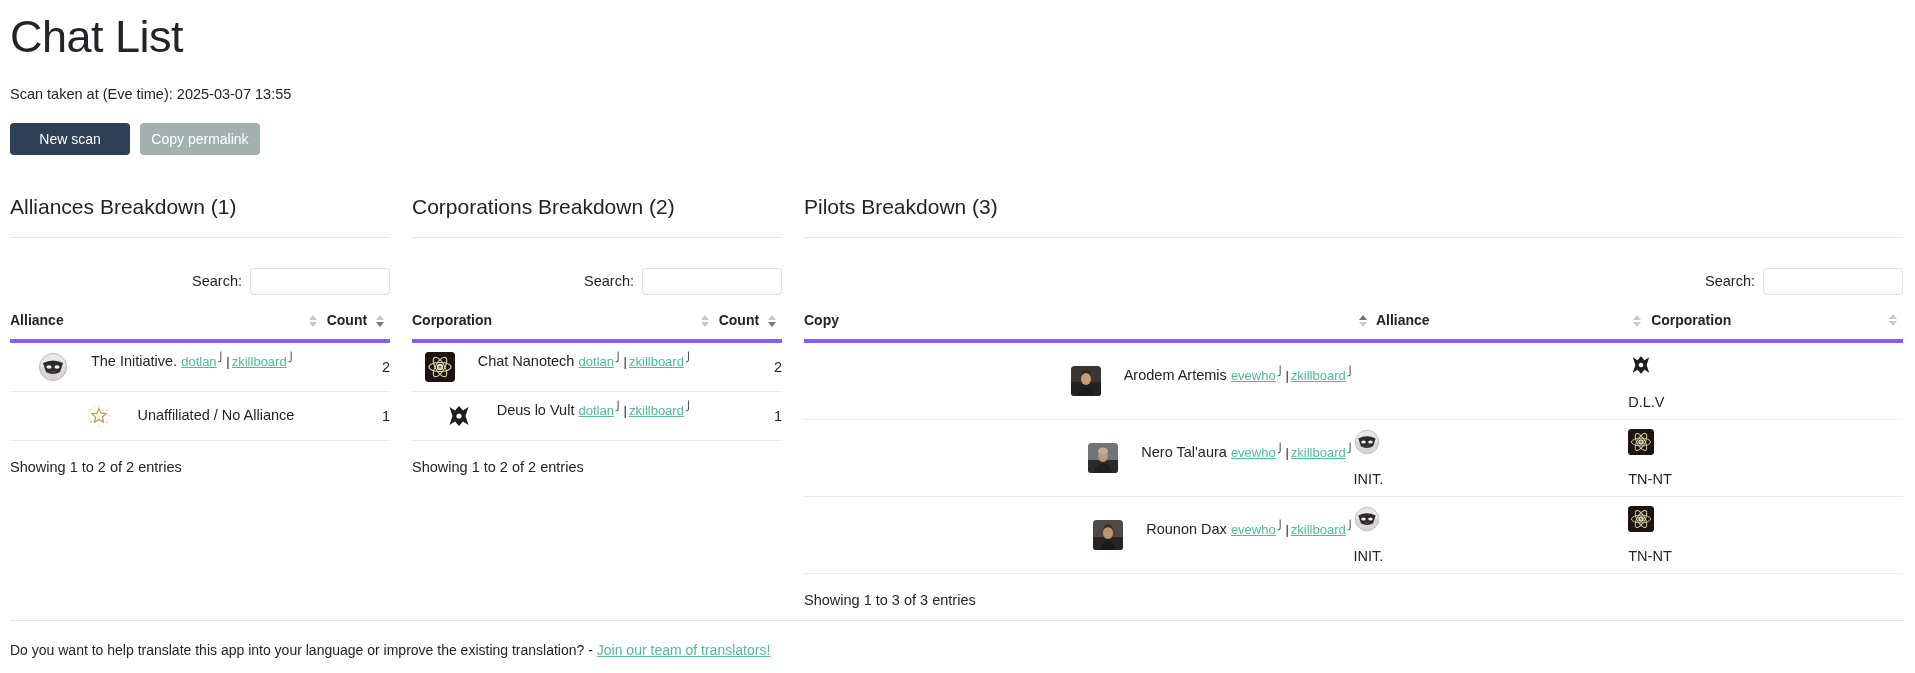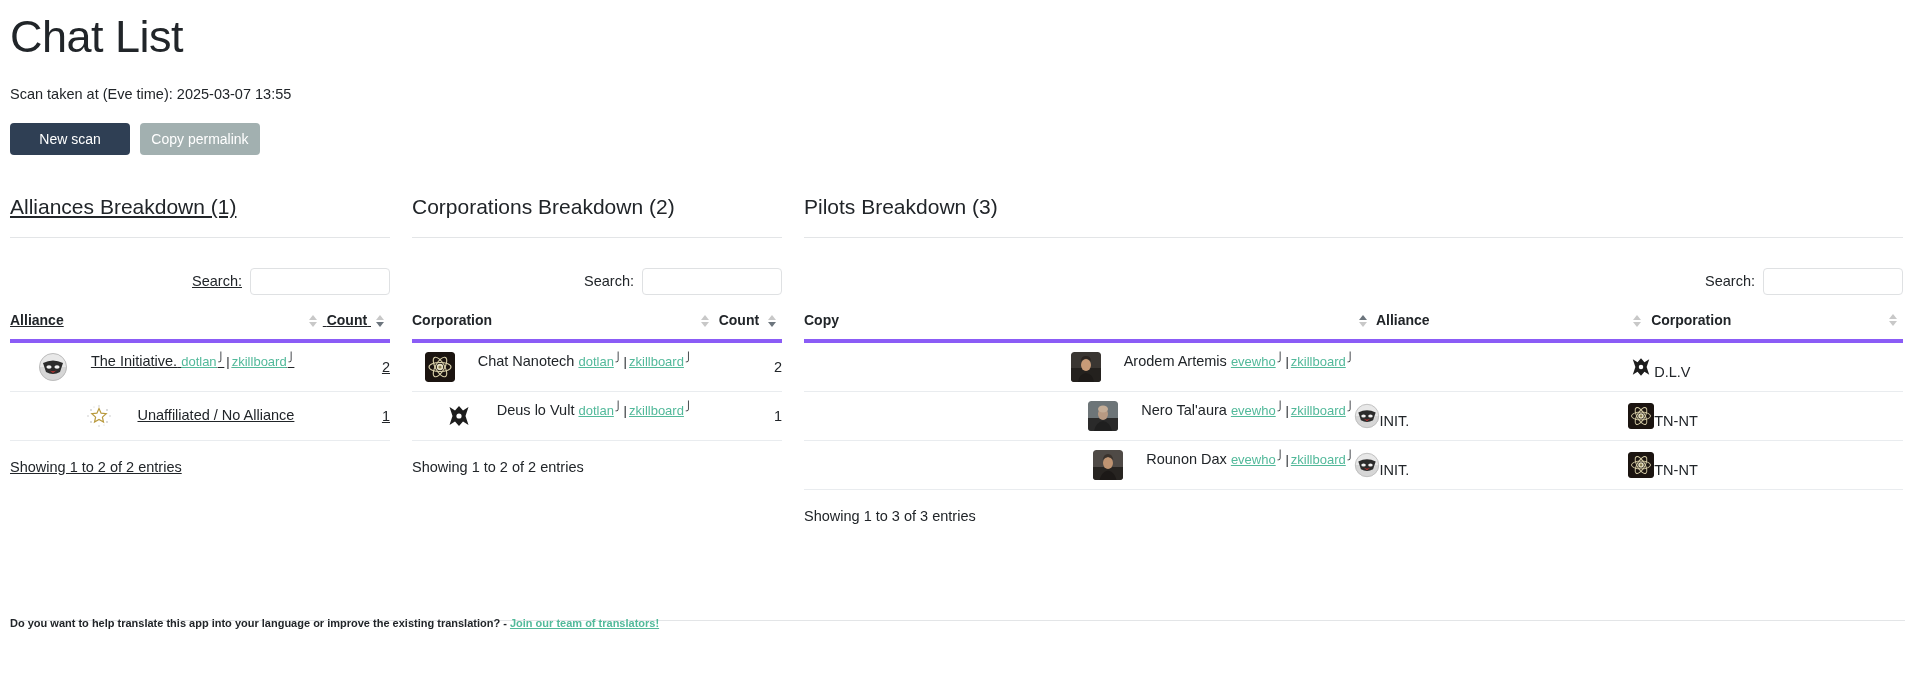--- a/index.html
+++ b/index.html
@@ -42,21 +42,21 @@
   .btn-primary { background: #2f3f54; }
   .btn-secondary { background: #a2b0b0; }
 
   
   .columns {
     display: flex;
     margin-top: 40px;
     gap: 0;
   }
   .col { padding-right: 22px; }
-  .col-alliances { width: 402px; text-decoration: underline; }
+  .col-alliances { width: 402px; }
   .col-corps { width: 392px; }
   .col-pilots { width: 1099px; padding-right: 0; }
 
   .section-title {
     font-size: 21px;
     font-weight: 400;
     color: #212529;
     margin: 0 0 9px 0;
     padding-bottom: 9px;
   }
@@ -137,44 +137,43 @@
   .ent-name { font-size: 14.5px; line-height: 1.35; color: #212529; }
   .ent-links { font-size: 13px; margin-top: 1px; line-height: 1.3; }
   .ent-links a {
     color: #52b99a;
     text-decoration: underline;
   }
   .ent-links .sep { color: #212529; margin: 0 2px; text-decoration: none; }
   .ext { font-size: 9px; vertical-align: super; margin-left: 1px; }
 
   
-  .tick { display: flex; align-items: flex-end; gap: 0; }
+  .tick { display: flex; align-items: flex-start; gap: 16px; flex-direction: column; }
   .tick .ent-ic { width: 26px; height: 26px; flex: 0 0 26px; }
   .tick span { font-size: 14.5px; }
 
   .showing {
     font-size: 14.5px;
     color: #212529;
     margin-top: 18px;
   }
 
   
   .footer-rule {
     position: absolute;
     left: 10px; right: 10px;
     top: 608px;
     border-top: 1px solid #e3e5e7;
   }
   .footer-text {
     position: absolute;
     left: 10px;
-    top: 605px;
-    font-size: 11px;
-    color: #212529;
-    font-weight: bold;
+    top: 630px;
+    font-size: 14px;
+    color: #212529;
   }
   .footer-text a { color: #52b99a; text-decoration: underline; }
 
   .vcenter { display: flex; align-items: center; height: 30px; }
 </style>
 </head>
 <body>
 
 <div class="page">
 

